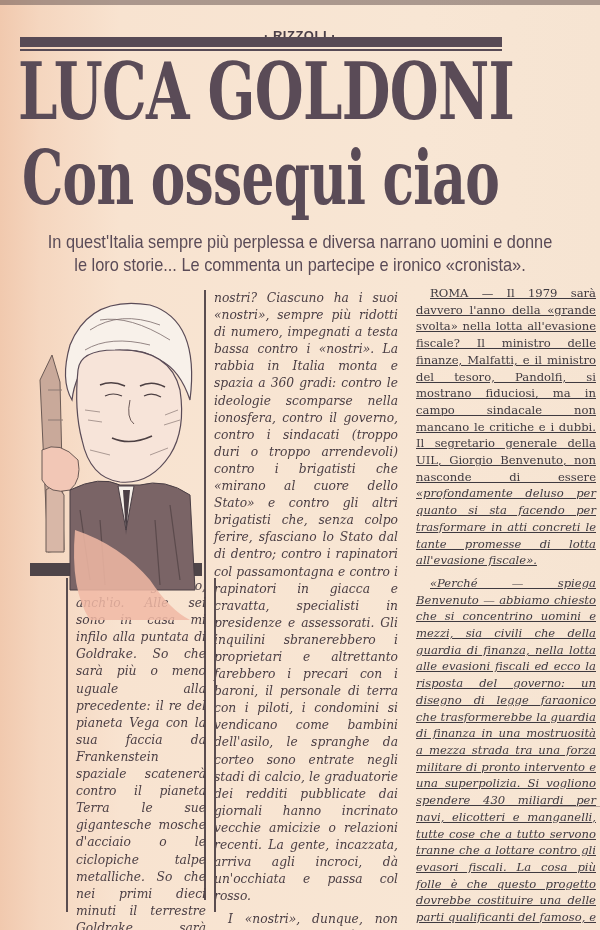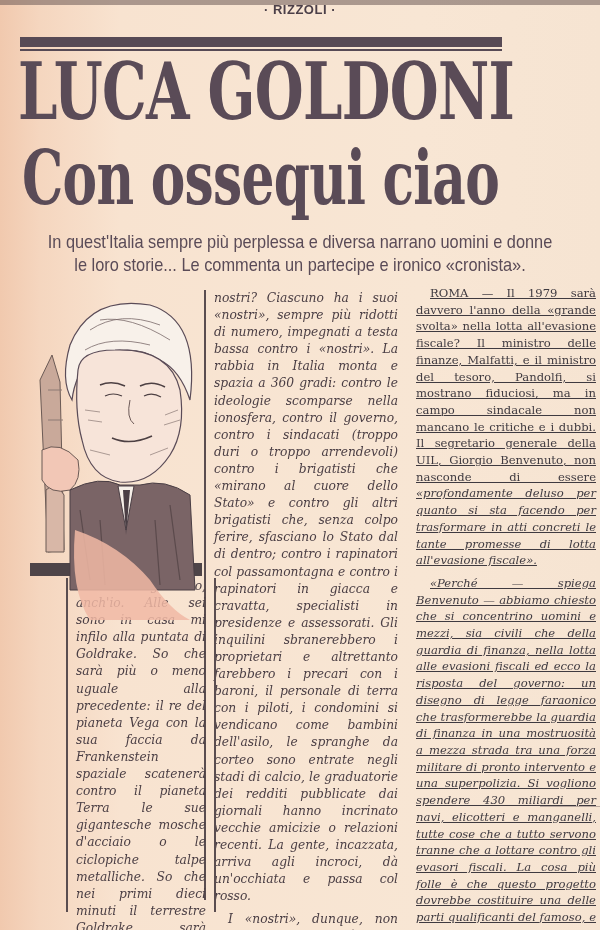--- a/index.html
+++ b/index.html
@@ -4,21 +4,21 @@
 <style>
   html, body { margin: 0; padding: 0; }
   body {
     width: 600px; height: 930px; overflow: hidden; position: relative;
     background: linear-gradient(90deg, #f1c9ae 0px, #f5d6bf 40px, #f8e3d0 120px, #f8e6d4 420px, #f6e4d2 600px);
     font-family: "Liberation Sans", sans-serif;
     color: #4a3f45;
   }
   .topband { position: absolute; left: 0; top: 0; width: 600px; height: 5px; background: #6b5a55; opacity: .55; }
   .publisher {
-    position: absolute; left: 0; width: 600px; top: 2px; text-align: center;
+    position: absolute; left: 0; width: 600px; top: 28px; text-align: center;
     font-family: "Liberation Sans", sans-serif; font-weight: bold; font-size: 13px; color: #4b3f48; letter-spacing: .5px;
   }
   .rule-thick { position: absolute; left: 20px; top: 37px; width: 482px; height: 10px; background: #574a55; }
   .rule-thin { position: absolute; left: 20px; top: 49px; width: 482px; height: 2px; background: #574a55; }
   .author {
     position: absolute; left: 18px; top: 52px; width: 490px; height: 80px;
     font-family: "DejaVu Serif", serif; font-weight: bold; font-size: 78px; line-height: 80px;
     color: #5a4b57; letter-spacing: -1px; white-space: nowrap;
     transform: scaleX(0.72); transform-origin: left top;
   }

